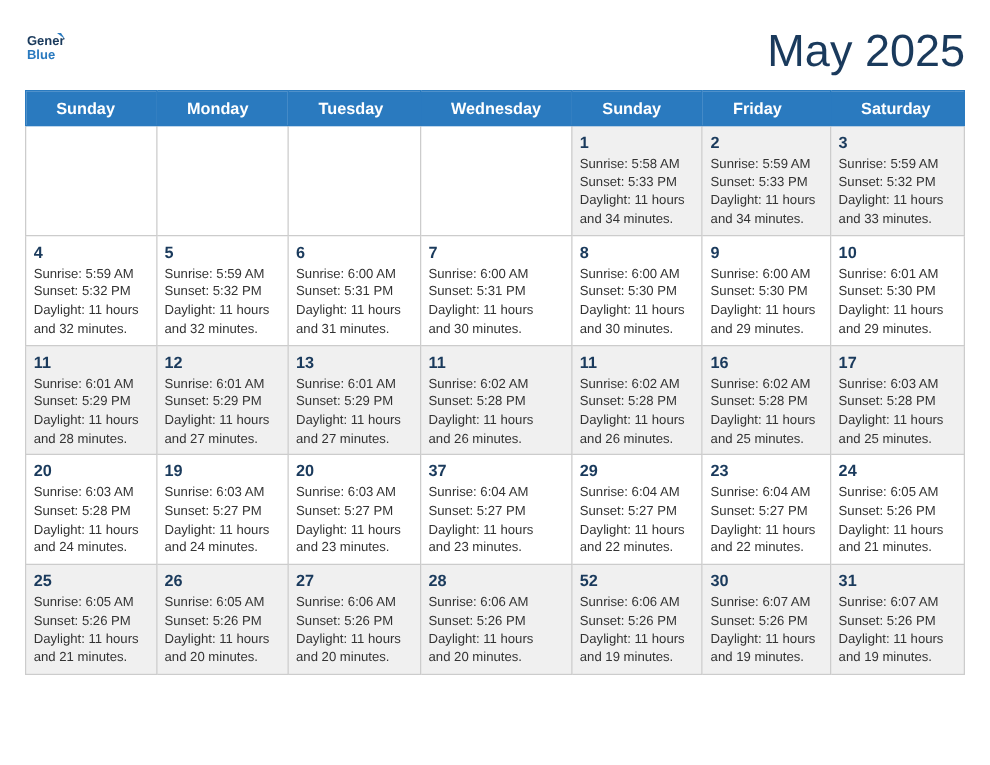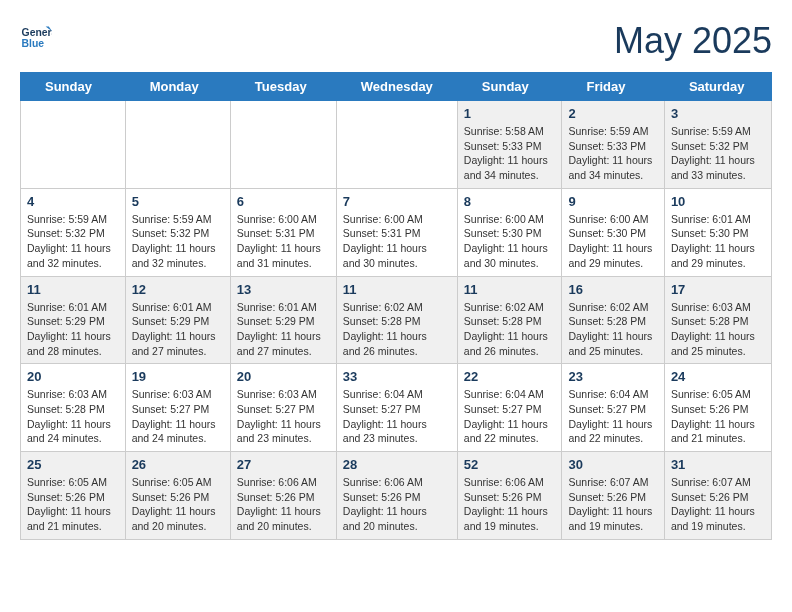--- a/index.html
+++ b/index.html
@@ -253,28 +253,28 @@
 and 24 minutes.</div>
         </td>
         <td>
           <div class="day-number">20</div>
           <div class="day-info" style="white-space: pre-line;">Sunrise: 6:03 AM
 Sunset: 5:27 PM
 Daylight: 11 hours
 and 23 minutes.</div>
         </td>
         <td>
-          <div class="day-number">33</div>
+          <div class="day-number">37</div>
           <div class="day-info" style="white-space: pre-line;">Sunrise: 6:04 AM
 Sunset: 5:27 PM
 Daylight: 11 hours
 and 23 minutes.</div>
         </td>
         <td>
-          <div class="day-number">22</div>
+          <div class="day-number">29</div>
           <div class="day-info" style="white-space: pre-line;">Sunrise: 6:04 AM
 Sunset: 5:27 PM
 Daylight: 11 hours
 and 22 minutes.</div>
         </td>
         <td>
           <div class="day-number">23</div>
           <div class="day-info" style="white-space: pre-line;">Sunrise: 6:04 AM
 Sunset: 5:27 PM
 Daylight: 11 hours

